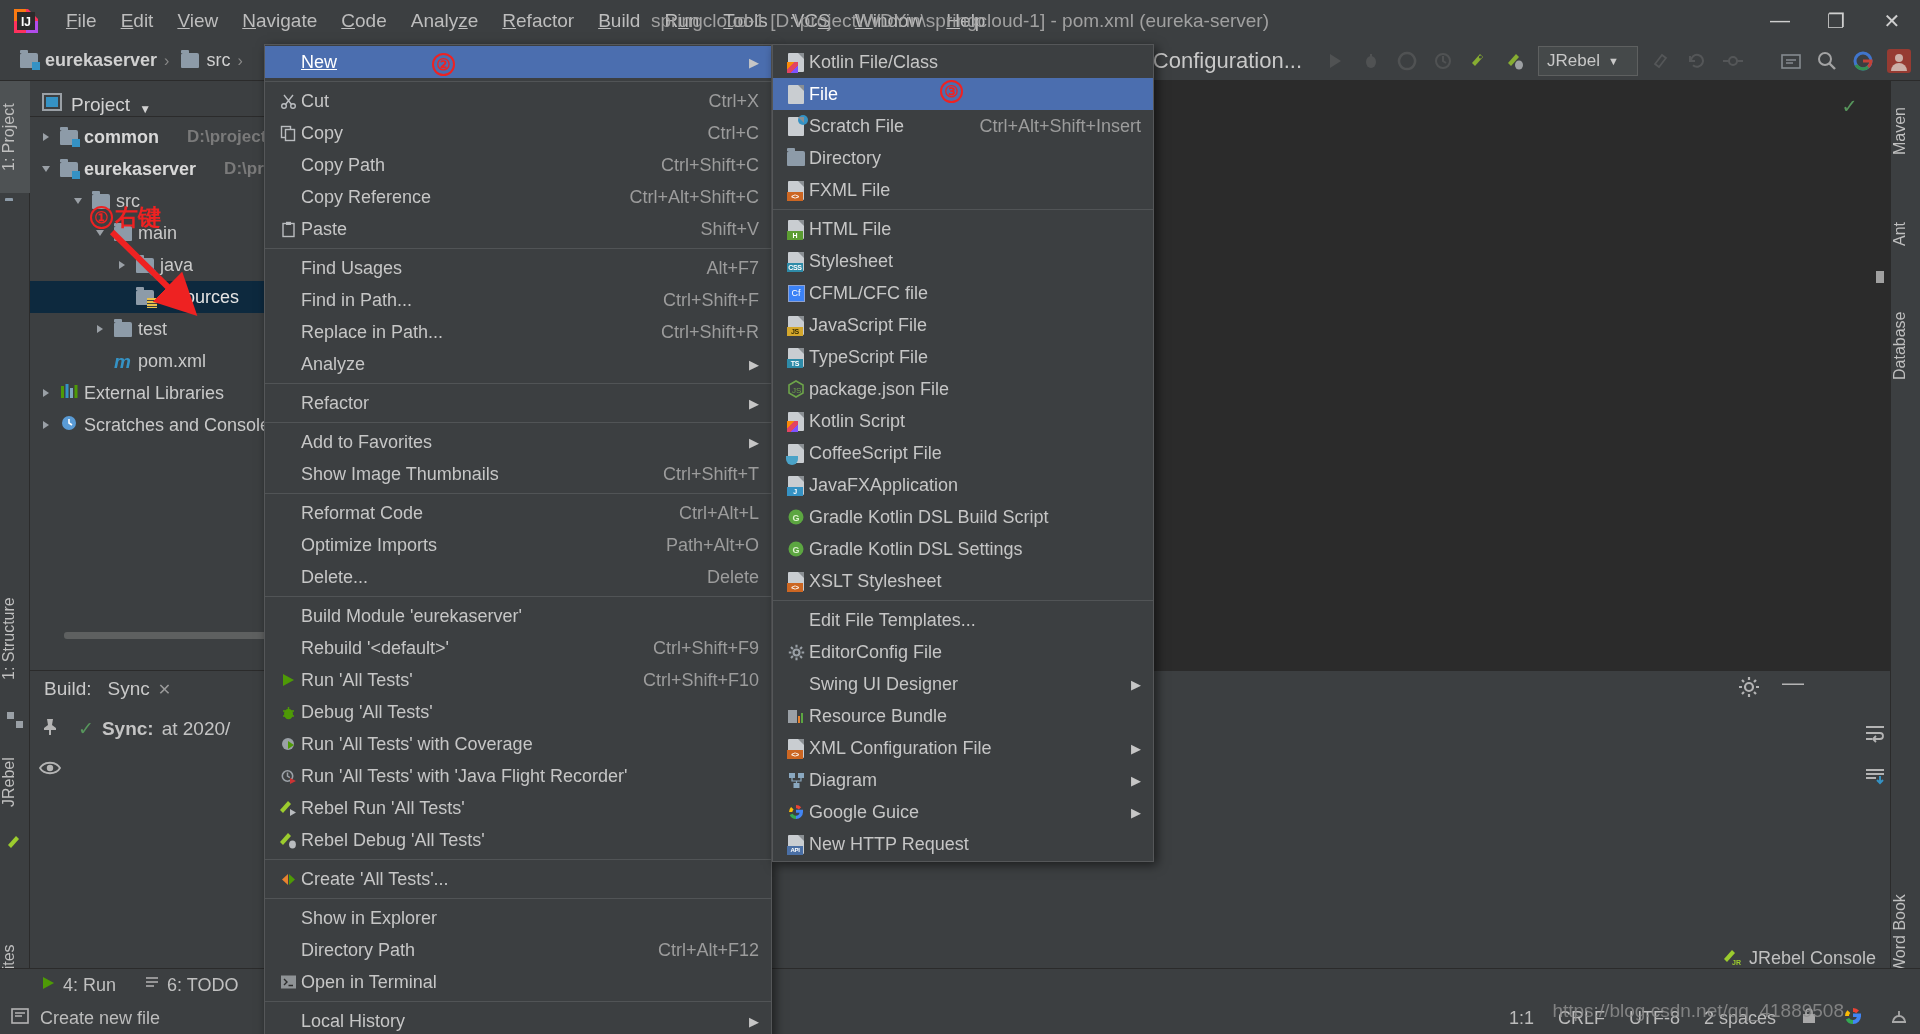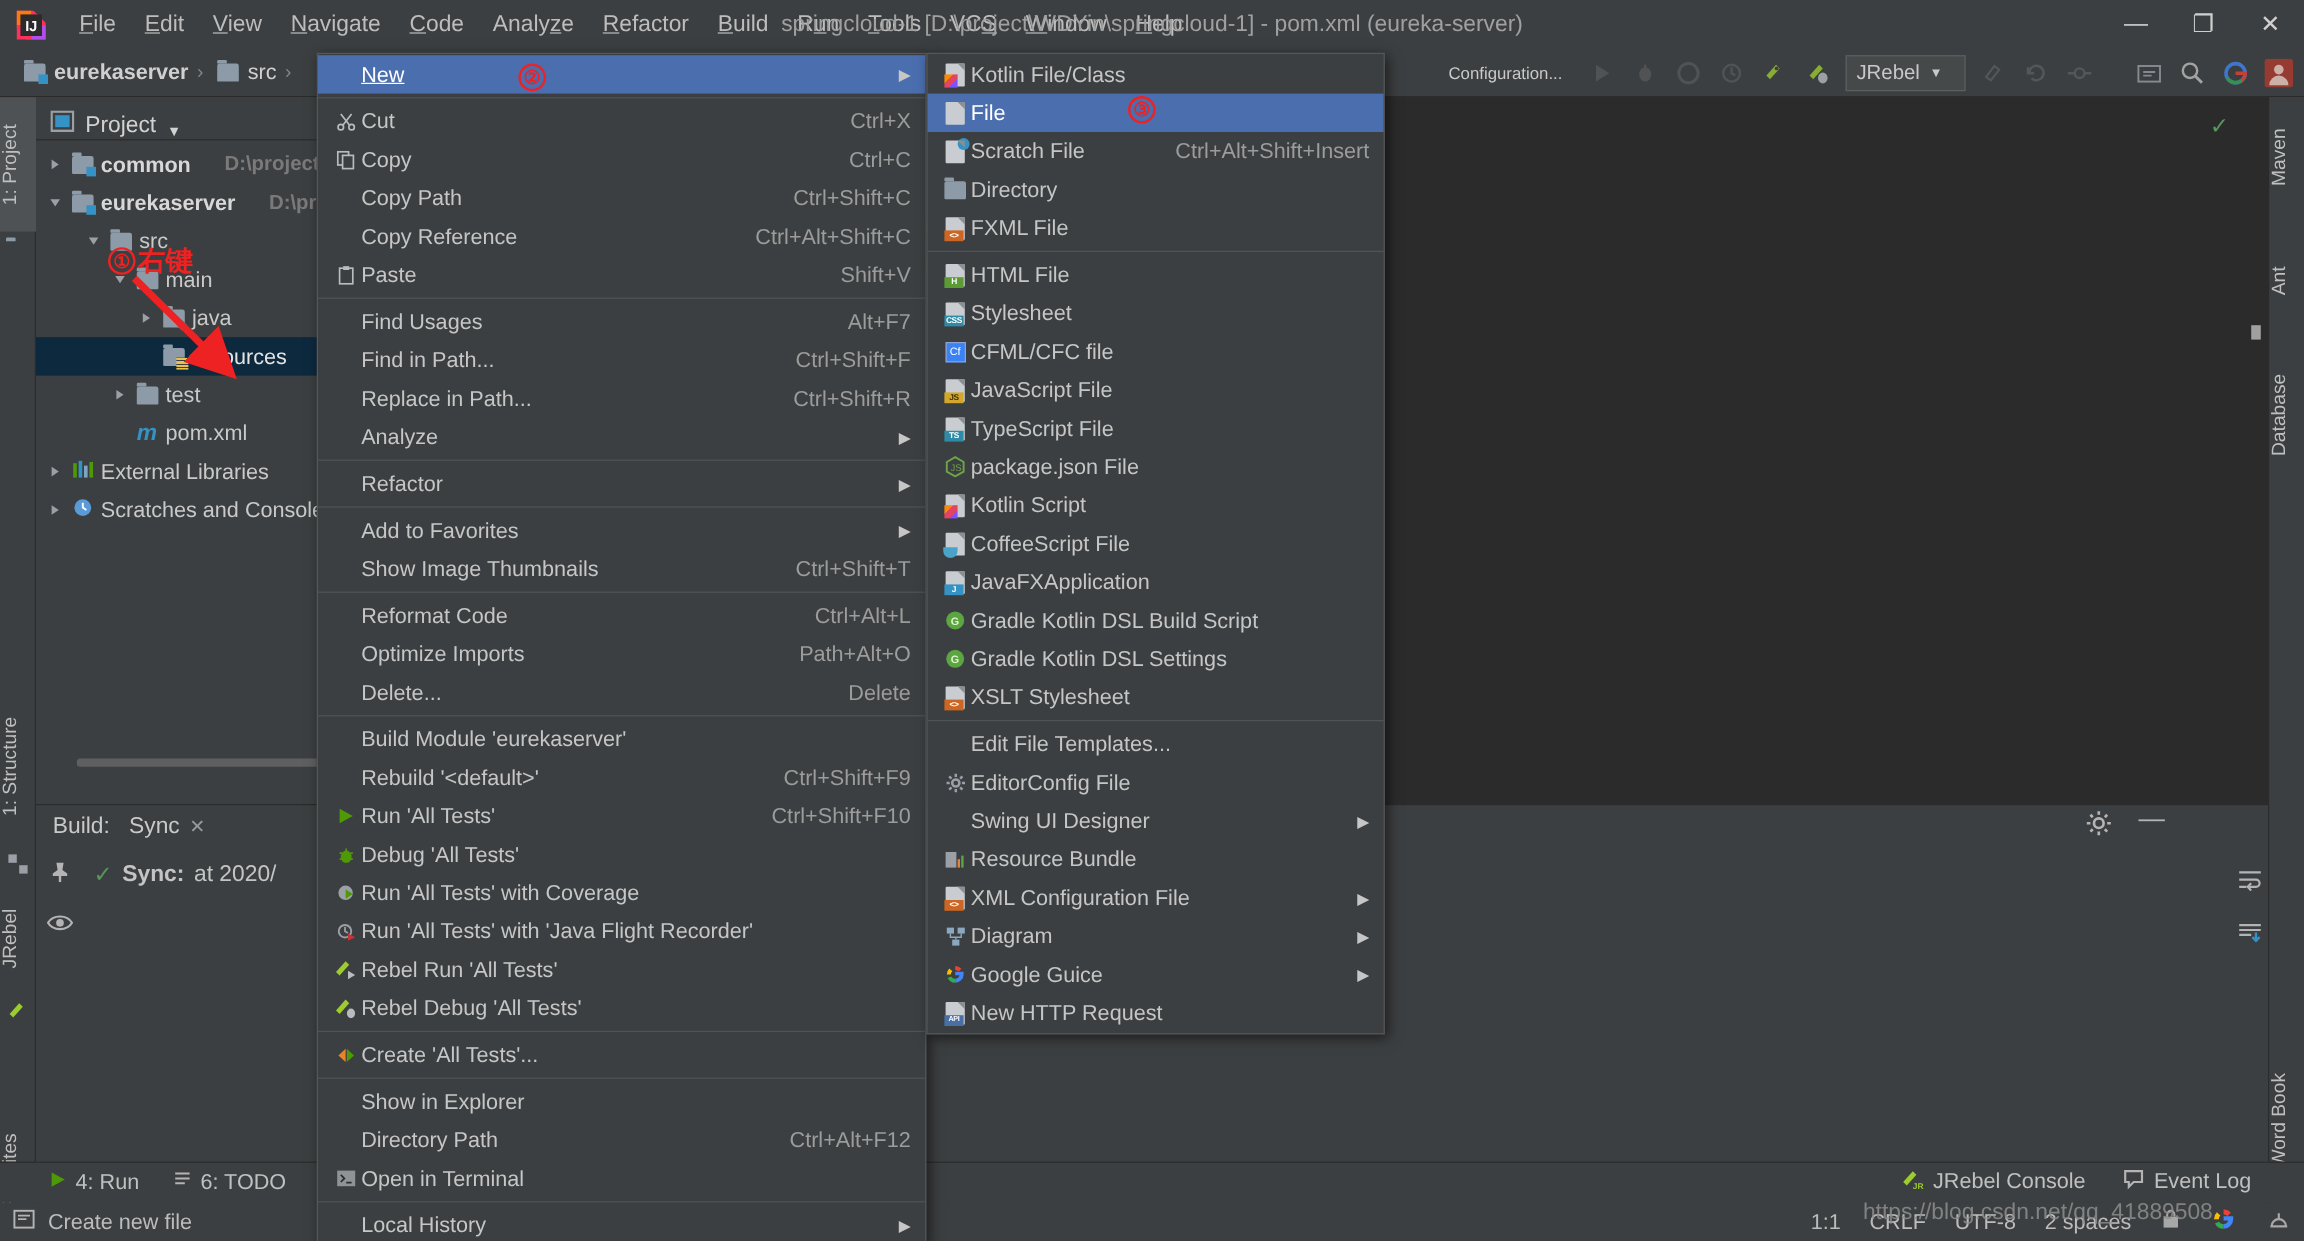--- a/index.html
+++ b/index.html
@@ -36,21 +36,21 @@
   }
   .crumb { display:flex; align-items:center; font-size:18px; color:#d0d0d0; gap:7px; padding:0 6px; }
   .crumb .sep { color:#888; font-size:16px; }
   .toolbar-right { position:absolute; right:0; top:41px; height:40px; display:flex; align-items:center; gap:10px; padding-right:8px; }
   .tbtn { width:26px; height:26px; display:flex; align-items:center; justify-content:center; opacity:.78; }
   .tbtn.dim { opacity:.32; }
   .combo {
     height:30px; min-width:100px; border:1px solid #5e6060; background:#45494a;
     display:flex; align-items:center; padding:0 8px; gap:8px; font-size:17px; color:#c8c8c8;
   }
-  .run-config { height:30px; display:flex; align-items:center; padding:0 10px; font-size:14px; color:#c9c9c9; }
+  .run-config { height:30px; display:flex; align-items:center; padding:0 10px; font-size:22px; color:#c9c9c9; }
 
   
   .leftstrip {
     position:absolute; left:0; top:81px; width:30px; height:923px; background:#3c3f41;
     border-right:1px solid #2b2b2b;
   }
   .vtab {
     position:absolute; left:0; width:30px;
     writing-mode:vertical-rl; transform:rotate(180deg);
     font-size:16px; color:#bfbfbf; text-align:center; padding:6px 0; white-space:nowrap;
@@ -102,21 +102,21 @@
   .build-content { padding:10px 0 0 8px; font-size:19px; }
   .sync-row { display:flex; align-items:center; gap:8px; color:#c4c4c4; }
 
   
   .botbar {
     position:absolute; left:0; bottom:32px; width:1920px; height:34px;
     background:#3c3f41; display:flex; align-items:center; gap:28px; padding-left:40px;
     font-size:18px; color:#c0c0c0; border-top:1px solid #2b2b2b;
   }
   .botbar .itm { display:flex; gap:7px; }
-  .botbar-right { position:absolute; right:44px; display:flex; align-items:center; gap:30px; }
+  .botbar-right { position:absolute; right:44px; display:flex; align-items:center; gap:30px;flex-direction:column; }
   .statusbar {
     position:absolute; left:0; bottom:0; width:1920px; height:32px;
     background:#3c3f41; display:flex; align-items:center; gap:10px; padding-left:10px;
     font-size:18px; color:#bcbcbc;
   }
   .status-right { position:absolute; right:10px; display:flex; align-items:center; gap:24px; }
   .watermark {
     position:absolute; right:76px; bottom:12px; font-size:19px; color:#8e8e8e; opacity:.85;
     pointer-events:none; white-space:nowrap;
   }

